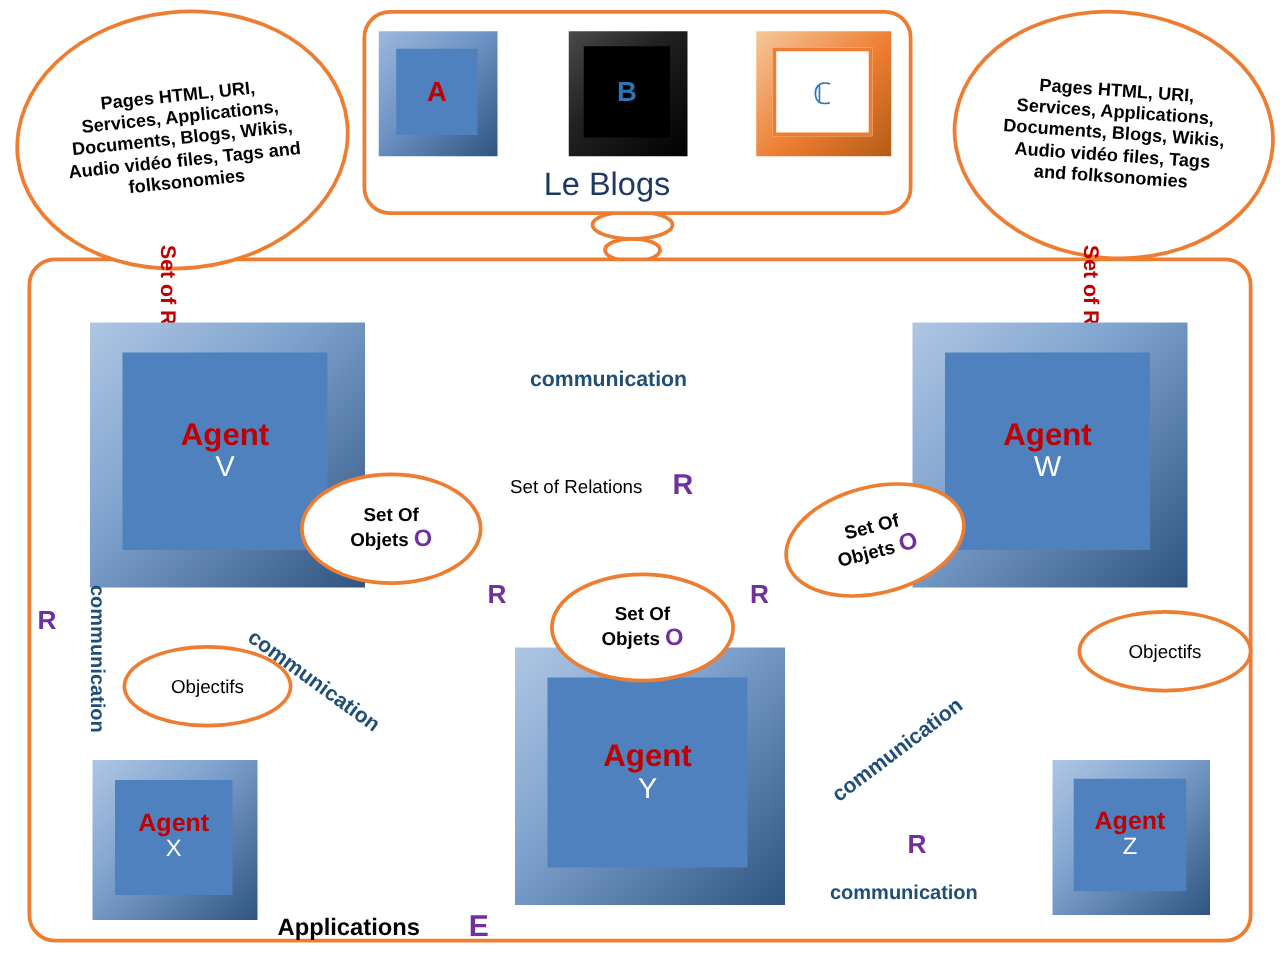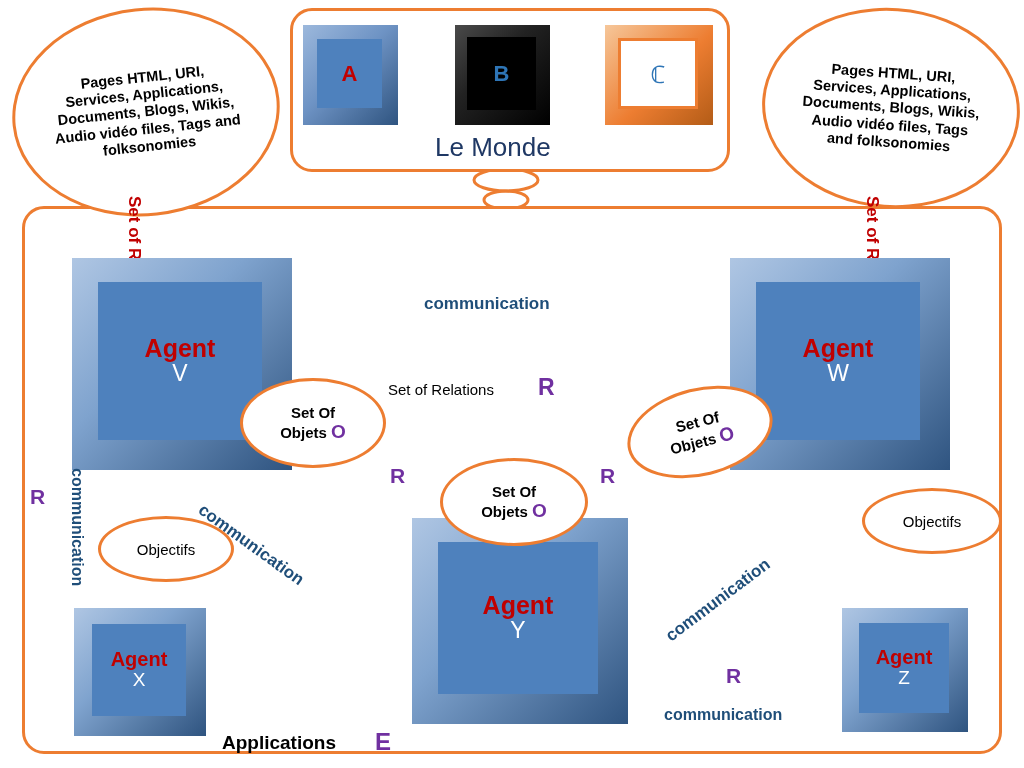--- a/index.html
+++ b/index.html
@@ -160,21 +160,21 @@
     </div>
   </div>
 
   <div class="cube" style="left:605px; top:25px; width:108px; height:100px;">
     <div class="face" style="background:linear-gradient(135deg,#f6c79a 0%,#ED7D31 55%,#b35c17 100%);"></div>
     <div class="inner" style="left:13px; top:13px; right:15px; bottom:16px; background:#ffffff; border:3px solid #ED7D31;">
       <span style="font-size:24px; color:#2E75B6;">ℂ</span>
     </div>
   </div>
 
-  <div class="plain-lbl" style="left:435px; top:132px; font-size:26px; color:#1F3864;">Le Monde</div>
+  <div class="plain-lbl" style="left:435px; top:132px; font-size:26px; color:#1F3864;">Le Blogs</div>
 
   <div class="rounded-box" style="left:22px; top:206px; width:980px; height:548px;"></div>
 
   <div class="plain-lbl" style="left:222px; top:732px; font-size:19px; font-weight:bold; color:#000;">Applications</div>
   <div class="plain-lbl" style="left:375px; top:728px; font-size:24px; font-weight:bold; color:#7030A0;">E</div>
 
   <div class="ellipse" style="left:12px; top:8px; width:268px; height:208px; transform:rotate(-6deg);">
     <div class="cloud-text" style="width:190px;">Pages HTML, URI, Services, Applications, Documents, Blogs, Wikis, Audio vidéo files, Tags and folksonomies</div>
   </div>
 
@@ -258,21 +258,21 @@
   <div class="ellipse" style="left:98px; top:516px; width:136px; height:66px;">
     <span style="font-size:15px;">Objectifs</span>
   </div>
 
   <div class="ellipse" style="left:862px; top:488px; width:140px; height:66px;">
     <span style="font-size:15px;">Objectifs</span>
   </div>
 
   <div class="text-lbl" style="left:424px; top:294px; font-size:17px;">communication</div>
 
-  <div class="plain-lbl" style="left:388px; top:381px; font-size:15px; color:#000;text-align:right;">Set of Relations</div>
+  <div class="plain-lbl" style="left:408px; top:381px; font-size:15px; color:#000;text-align:right;">Set of Relations</div>
   <div class="r-lbl" style="left:538px; top:374px; font-size:23px;">R</div>
 
   <div class="r-lbl" style="left:390px; top:464px; font-size:21px;">R</div>
   <div class="r-lbl" style="left:600px; top:464px; font-size:21px;">R</div>
   <div class="r-lbl" style="left:726px; top:664px; font-size:21px;">R</div>
   <div class="r-lbl" style="left:30px; top:485px; font-size:21px;">R</div>
 
   <div class="text-lbl vert" style="left:86px; top:468px; font-size:16px; transform:rotate(90deg);">communication</div>
 
   <div class="text-lbl" style="left:206px; top:500px; font-size:17px; transform:rotate(36deg); transform-origin:left top;">communication</div>

